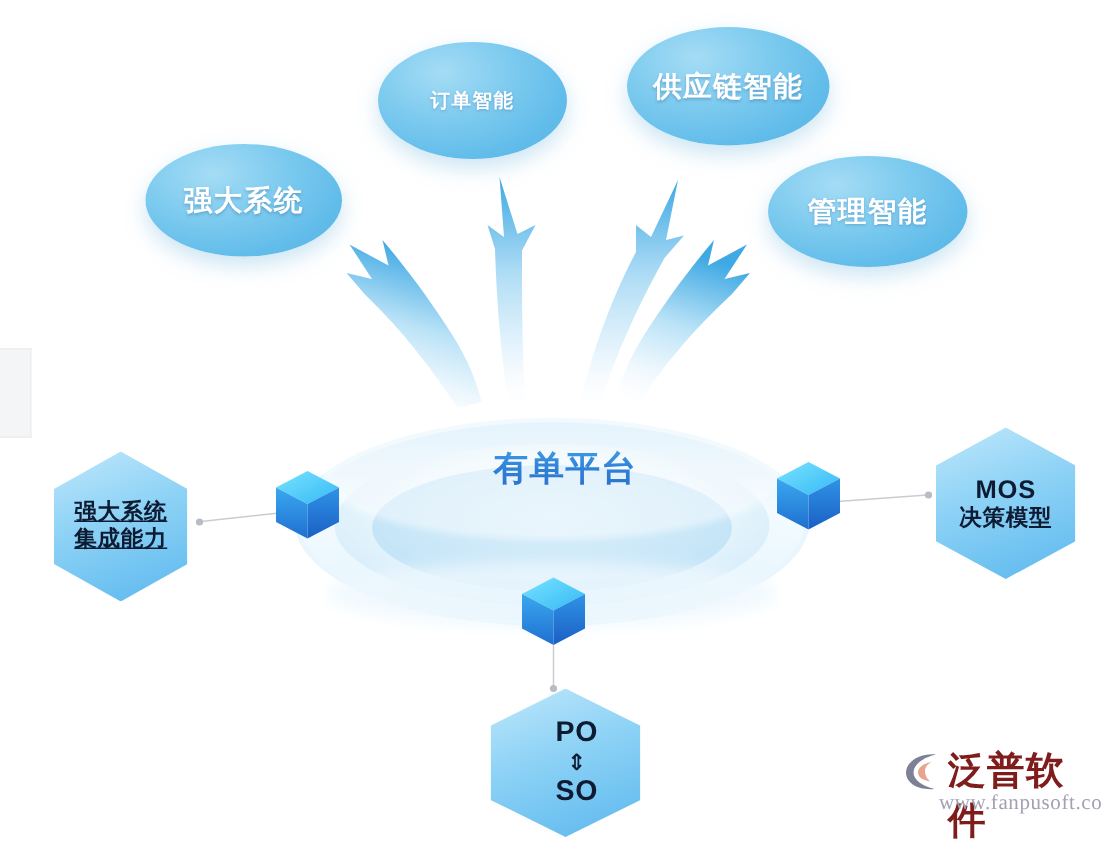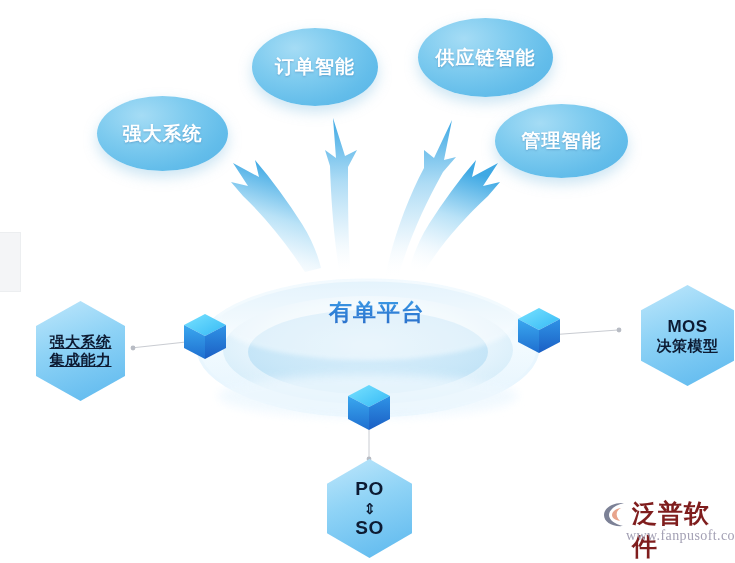--- a/index.html
+++ b/index.html
@@ -27,36 +27,36 @@
     border-radius:50%;
     color:#ffffff;
     font-weight:bold;
     letter-spacing:1px;
     text-shadow:0 1px 2px rgba(60,120,170,.45);
     background:
       radial-gradient(ellipse at 34% 26%, #a5dcf5 0%, #7ecbef 38%, #63bdea 70%, #55b2e6 100%);
     box-shadow:0 6px 14px rgba(110,180,220,.35);
   }
   #bubble-marketing{left:97px;top:96px;width:131px;height:75px;font-size:19px;}
-  #bubble-order{left:252px;top:28px;width:126px;height:78px;font-size:19px;}
+  #bubble-order{left:252px;top:28px;width:126px;height:78px;font-size:13px;}
   #bubble-supply{left:418px;top:18px;width:135px;height:79px;font-size:19px;}
-  #bubble-manage{left:495px;top:104px;width:133px;height:74px;font-size:19px;}
+  #bubble-manage{left:512px;top:104px;width:133px;height:74px;font-size:19px;}
 
   
   .hex{
     position:absolute;
     display:flex;flex-direction:column;align-items:center;justify-content:center;
     color:#0d1b33;font-weight:bold;line-height:1.18;
     clip-path:polygon(50% 0%,100% 25%,100% 75%,50% 100%,0% 75%,0% 25%);
     background:linear-gradient(160deg,#bfe7fb 0%,#8fd3f6 42%,#5cb8ee 100%);
     text-align:center;
   }
   #hex-left{left:36px;top:301px;width:89px;height:100px;font-size:15px;letter-spacing:.5px;text-decoration:underline;}
-  #hex-right{left:624px;top:285px;width:93px;height:101px;font-size:15px;letter-spacing:.5px;margin-left:17px;}
-  #hex-bottom{left:327px;top:459px;width:85px;height:99px;font-size:18px;}
+  #hex-right{left:624px;top:285px;width:93px;height:101px;font-size:15px;letter-spacing:.5px;}
+  #hex-bottom{left:327px;top:459px;width:85px;height:99px;font-size:18px;padding-left:15px;}
   #hex-right .lat{font-size:17px;letter-spacing:.5px;}
   #hex-bottom .po, #hex-bottom .so{font-size:19px;letter-spacing:.5px;}
   #hex-bottom .updown{font-size:15px;line-height:1;margin:1px 0 1px 0;}
 
   
   #center-text{
     position:absolute;left:287px;top:297px;width:180px;
     text-align:center;font-weight:bold;font-size:23px;line-height:1.32;
     letter-spacing:1px;
     background:linear-gradient(180deg,#3fa0e8 0%,#2f7fd6 55%,#2b6fc9 100%);

